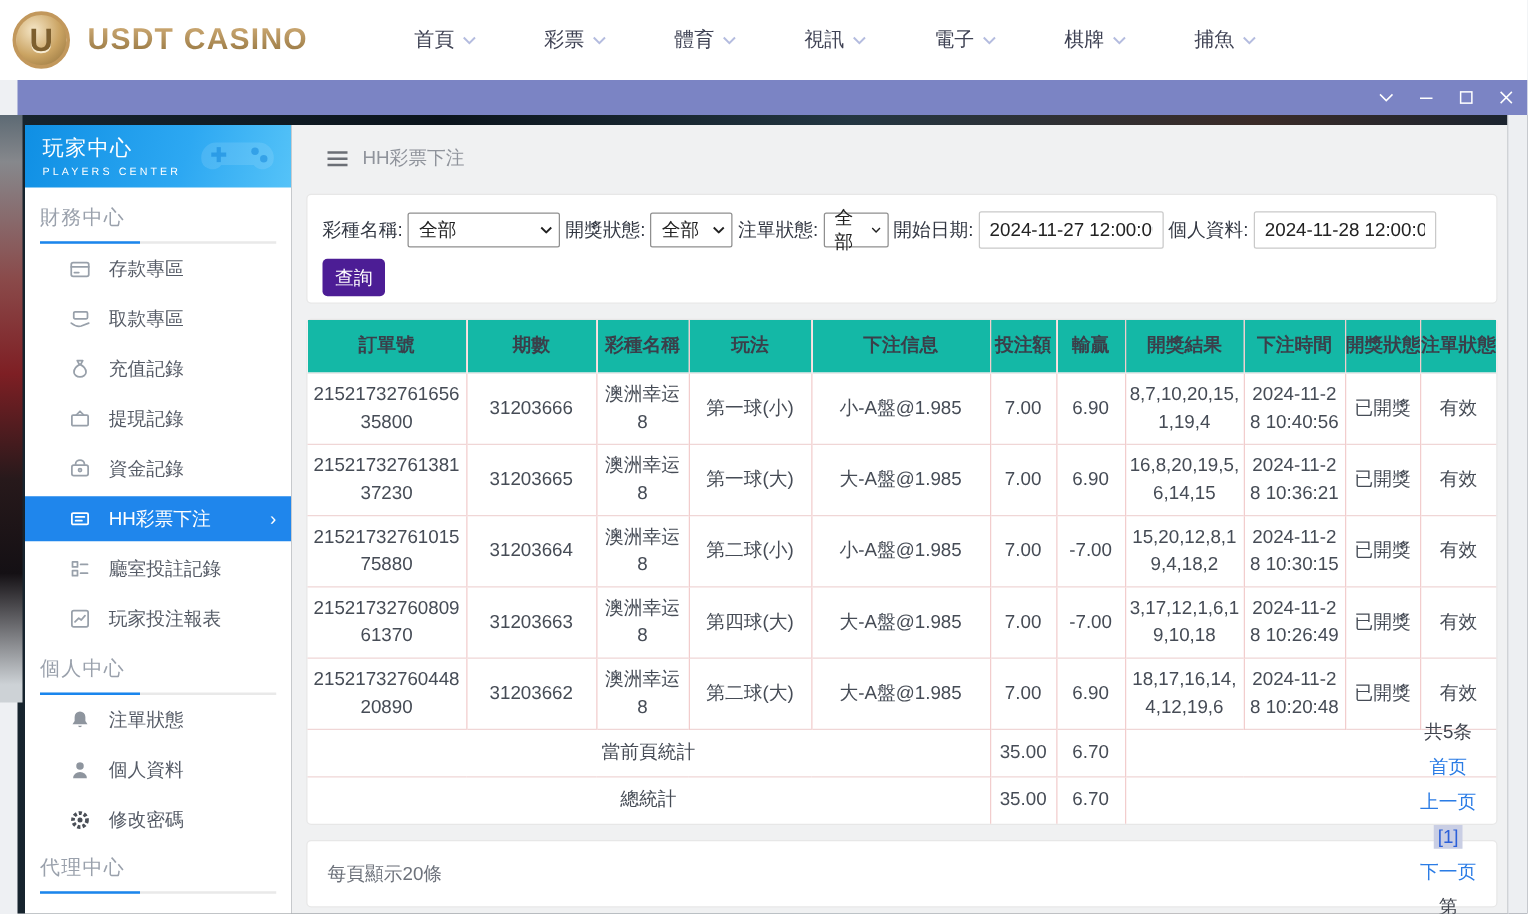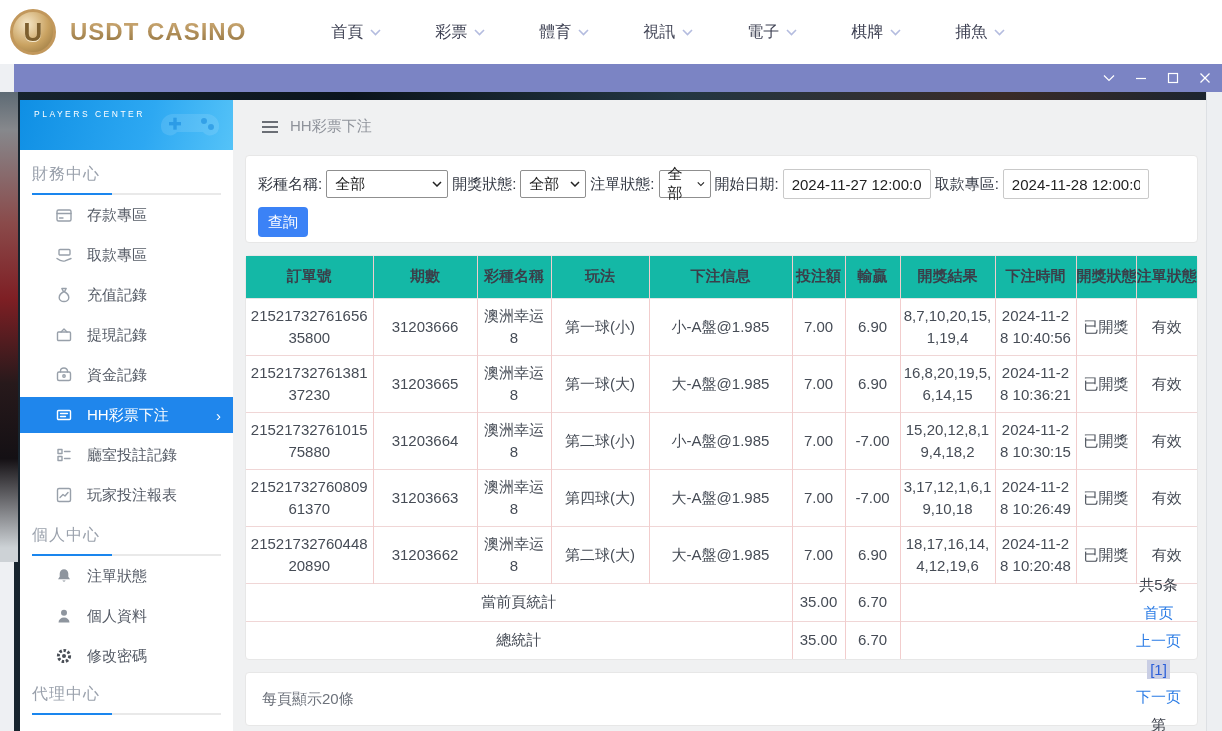--- a/index.html
+++ b/index.html
@@ -65,21 +65,21 @@
   .filter-panel { left:12px; top:55px; width:953px; height:88px; padding:13px 12px 0 12px; }
   .filter-row { display:flex; align-items:center; gap:4px; }
   .f-label { font-size:15px; color:#333843; white-space:nowrap; }
   .f-select { height:28px; border:1px solid #8f8f8f; border-radius:2px; background:#fff; display:flex;
     align-items:center; justify-content:space-between; padding:0 5px 0 8px; font-size:15px; color:#222; cursor:pointer; }
   .f-select svg { margin-left:6px; }
   .f-input { height:30px; border:1px solid #c9c9c9; border-radius:2px; background:#fff; font-size:15px;
     color:#222; padding:0 8px; font-family:"Liberation Sans","DejaVu Sans",sans-serif; }
   .w-sel1{ width:122px; } .w-sel2{ width:66px; } .w-sel3{ width:52px; }
   .w-in1{ width:148px; } .w-in2{ width:146px; }
-  .btn-query { margin-top:8px; width:50px; height:30px; background:#3b82f6; color:#fff; border:none;
+  .btn-query { margin-top:8px; width:50px; height:30px; background:#4c1d95; color:#fff; border:none;
     border-radius:4px; font-size:15px; cursor:pointer; font-family:"Liberation Sans","DejaVu Sans",sans-serif; }
 
   
   .table-panel { left:12px; top:155px; width:953px; }
   table { width:100%; border-collapse:collapse; table-layout:fixed; }
   col.c1{width:127px} col.c2{width:104px} col.c3{width:74px} col.c4{width:98px} col.c5{width:143px}
   col.c6{width:53px} col.c7{width:55px} col.c8{width:95px} col.c9{width:81px} col.c10{width:60px} col.c11{width:61px}
   th { height:42px; background:#14b8a6; font-size:15px; font-weight:bold; color:#3a3f4a; white-space:nowrap; overflow:hidden; }
   td { height:57px; font-size:15px; color:#464c56; text-align:center; word-break:break-all; line-height:1.45; padding:2px 3px; }
   th + th, td + td { border-left:1px solid #f2cdcd; }
@@ -178,20 +178,21 @@
         </svg>
       </span>
   </div>
 
   <div class="window-bg"></div>
   <div class="photo-strip"></div>
   <div class="scroll-track"></div>
 
   <div class="sidebar">
     <div class="side-header">
+      <div class="t1">玩家中心</div>
       <div class="t2">PLAYERS CENTER</div>
       <svg class="gamepad" width="62" height="36" viewBox="0 0 62 36">
         <path d="M14 6 h34 a12 12 0 0 1 12 12 a9 9 0 0 1 -16 6 h-26 a9 9 0 0 1 -16 -6 a12 12 0 0 1 12 -12 z" fill="#ffffff" opacity="0.25"></path>
         <circle cx="45" cy="13" r="3" fill="#1f86d8"></circle>
           <circle cx="52" cy="19" r="3" fill="#1f86d8"></circle>
         <rect x="10" y="14" width="12" height="3.4" fill="#1f86d8"></rect>
           <rect x="14.3" y="9.7" width="3.4" height="12" fill="#1f86d8"></rect>
       </svg>
     </div>
 
@@ -340,21 +341,21 @@
         </div>
         <span class="f-label">注單狀態:</span>
         <div class="f-select w-sel3">
           <span>全部</span>
           <svg width="10" height="6" viewBox="0 0 10 6">
               <polyline points="1,1 5,5 9,1" fill="none" stroke="#222" stroke-width="1.5"></polyline>
             </svg>
         </div>
         <span class="f-label">開始日期:</span>
         <input class="f-input w-in1" value="2024-11-27 12:00:00" style="">
-        <span class="f-label">取款專區:</span>
+        <span class="f-label">個人資料:</span>
         <input class="f-input w-in2" value="2024-11-28 12:00:00" style="">
       </div>
       <button class="btn-query">查詢</button>
     </div>
 
     <div class="panel table-panel">
       <table>
         <colgroup>
           <col class="c1">
             <col class="c2">

